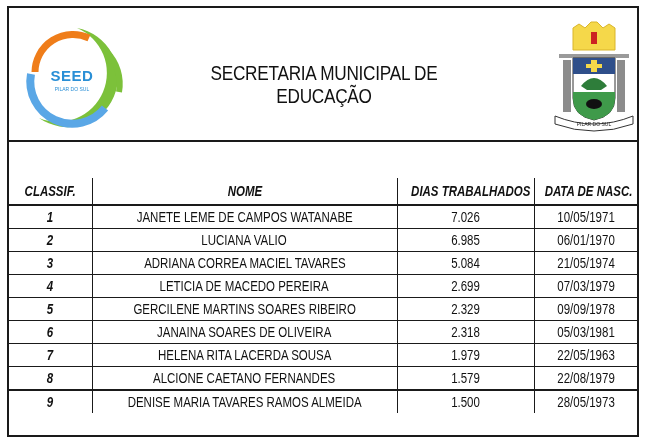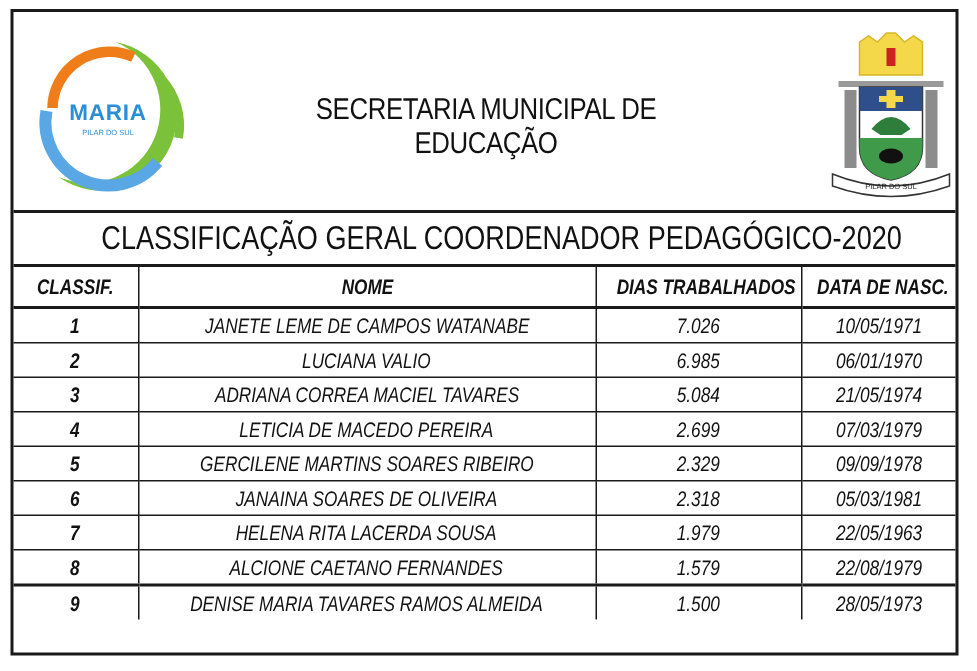--- a/index.html
+++ b/index.html
@@ -20,41 +20,41 @@
   .title-row { position:absolute; left:0; top:134px; width:628px; height:36px;
                border-bottom:2px solid #1a1a1a; box-sizing:border-box; text-align:center; }
   .title-text { display:inline-block; font-size:22px; line-height:34px;
                 transform:scaleX(0.82); transform-origin:center; white-space:nowrap; }
   table { position:absolute; left:0; top:170px; width:628px; border-collapse:collapse; table-layout:fixed; }
   td, th { border:1.5px solid #1a1a1a; text-align:center; padding:0; font-weight:normal;
            white-space:nowrap; overflow:hidden; }
   th { height:26px; font-size:14px; font-style:italic; font-weight:bold;
        text-decoration:underline; }
   th span, td span.c { display:inline-block; transform:scaleX(0.82); transform-origin:center; }
-  td { height:22px; font-size:14px;font-style:italic; }
+  td { height:22px; font-size:14px; }
   td.rank { font-weight:bold; font-style:italic; text-decoration:underline; }
   tr:first-child th { border-top:none; }
   tr th:first-child, tr td:first-child { border-left:none; }
   tr th:last-child, tr td:last-child { border-right:none;margin-top:28px; }
   tr:last-child td { border-bottom:none; }
   .row-sep td { border-top:2px solid #1a1a1a; }
 </style>
 </head>
 <body>
 
 <div class="sheet">
   <div class="header">
     <div class="seed-logo">
       <svg width="110" height="110" viewBox="0 0 110 110">
         <path d="M58 6 A50 50 0 1 1 20 96 A47 47 0 1 0 58 6 Z" fill="#7cc13a"></path>
         <path d="M88 30 A46 46 0 0 1 100 70" stroke="#7cc13a" stroke-width="6" fill="none"></path>
         <path d="M70 16 A38 38 0 0 0 16 50" stroke="#ef7d1a" stroke-width="7" fill="none"></path>
         <path d="M12 52 A42 42 0 0 0 86 86" stroke="#5aa7e6" stroke-width="8" fill="none"></path>
       </svg>
-      <div class="seed-text">MARIA</div>
+      <div class="seed-text">SEED</div>
       <div class="seed-sub">PILAR DO SUL</div>
     </div>
 
     <div class="sec-title">SECRETARIA MUNICIPAL DE EDUCAÇÃO</div>
 
     <div class="coat">
       <svg width="90" height="112" viewBox="0 0 90 112">
 
         <path d="M24 8 L30 4 L36 8 L42 2 L48 2 L54 8 L60 4 L66 8 L66 30 L24 30 Z" fill="#f5d84a" stroke="#d9b52a" stroke-width="1"></path>
         <rect x="42" y="12" width="6" height="12" fill="#cc2222"></rect>
@@ -70,23 +70,20 @@
         <path d="M32 66 Q45 50 58 66 L52 70 L38 70 Z" fill="#2e7d3a"></path>
         <path d="M24 72 L66 72 L66 78 Q66 96 45 100 Q24 96 24 78 Z" fill="#3f9a4a"></path>
         <ellipse cx="45" cy="84" rx="8" ry="5" fill="#111"></ellipse>
 
         <path d="M6 96 Q45 112 84 96 L84 104 Q45 118 6 104 Z" fill="#ffffff" stroke="#333" stroke-width="1"></path>
         <text x="45" y="106" font-size="5" text-anchor="middle" fill="#222" font-family="Liberation Sans, sans-serif">PILAR DO SUL</text>
       </svg>
     </div>
   </div>
 
-  <div class="title-row">
-    <span class="title-text">CLASSIFICAÇÃO GERAL COORDENADOR PEDAGÓGICO-2020</span>
-  </div>
 
   <table>
     <colgroup>
       <col style="width:83px">
         <col style="width:305px">
         <col style="width:137px">
         <col style="width:103px">
     </colgroup>
     <tbody>
         <tr>

